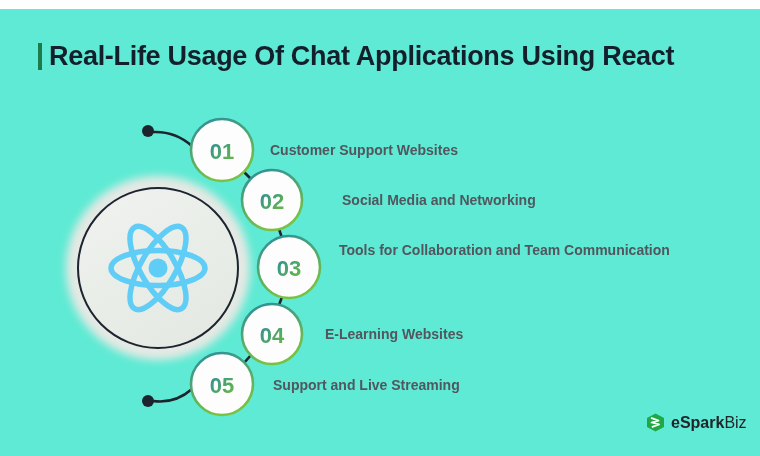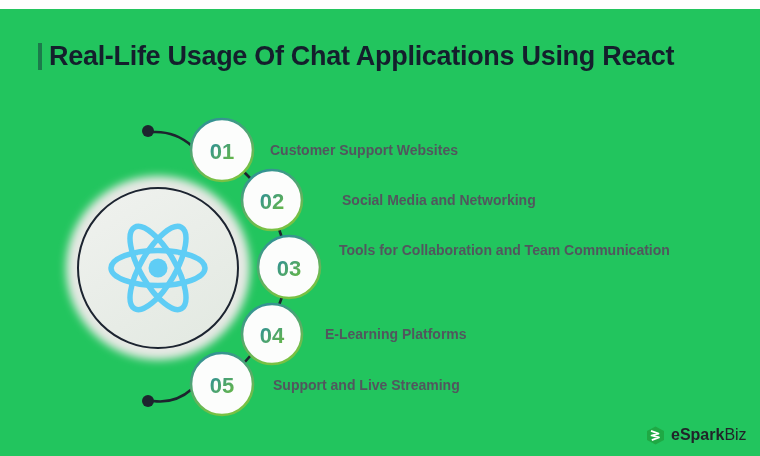--- a/index.html
+++ b/index.html
@@ -1,19 +1,19 @@
 <!DOCTYPE html>
 <html><head>
 <meta charset="utf-8">
 <style>
   html,body{margin:0;padding:0;}
   .canvas{
     position:relative;
     width:760px;height:456px;
-    background:#22c55e;
+    background:#5eead4;
     overflow:hidden;
     font-family:"Liberation Sans", sans-serif;
   }
   .top-strip{
     position:absolute;top:0;left:0;width:760px;height:9px;
     background:#fefefe;
   }
   .title-row{
     position:absolute;top:41px;left:38px;
     display:flex;align-items:center;
@@ -47,22 +47,22 @@
   .lbl-1{left:342px;top:200px;}
   .lbl-2{left:339px;top:250px;}
   .lbl-3{left:325px;top:334px;}
   .lbl-4{left:273px;top:385px;}
   .ring-number{
     font-family:"Liberation Sans", sans-serif;
     font-size:22px;
     font-weight:700;
   }
   .footer-brand{
-    position:absolute;left:646px;top:426px;
-    display:flex;
+    position:absolute;left:646px;top:413px;
+    display:flex;align-items:center;
   }
   .brand-text{
     margin-left:6px;
     font-size:16px;
     color:#212429;
     white-space:nowrap;
   }
   .brand-bold{font-weight:700;}
   .brand-reg{font-weight:400;}
 </style>
@@ -131,21 +131,21 @@
       <text class="ring-number" x="272" y="201" text-anchor="middle" dominant-baseline="central" fill="url(#numGrad)">02</text>
       <text class="ring-number" x="289" y="268" text-anchor="middle" dominant-baseline="central" fill="url(#numGrad)">03</text>
       <text class="ring-number" x="272" y="335" text-anchor="middle" dominant-baseline="central" fill="url(#numGrad)">04</text>
       <text class="ring-number" x="222" y="385" text-anchor="middle" dominant-baseline="central" fill="url(#numGrad)">05</text>
     </g>
   </svg>
 
   <div class="item-label lbl-0">Customer Support Websites</div>
   <div class="item-label lbl-1">Social Media and Networking</div>
   <div class="item-label lbl-2">Tools for Collaboration and Team Communication</div>
-  <div class="item-label lbl-3">E-Learning Platforms</div>
+  <div class="item-label lbl-3">E-Learning Websites</div>
   <div class="item-label lbl-4">Support and Live Streaming</div>
 
   <div class="footer-brand">
     <svg width="19" height="19" viewBox="0 0 19 19">
       <polygon points="9.5,0.5 18,5 18,14 9.5,18.5 1,14 1,5" fill="#1fa944"></polygon>
       <path d="M5 4.8 L12.5 7.6 L5.5 9.5 L13 11.4 L5.8 14.2" fill="none" stroke="#ffffff" stroke-width="1.8" stroke-linejoin="round"></path>
     </svg>
     <span class="brand-text">
       <span class="brand-bold">eSpark</span><span class="brand-reg">Biz</span>
     </span>

